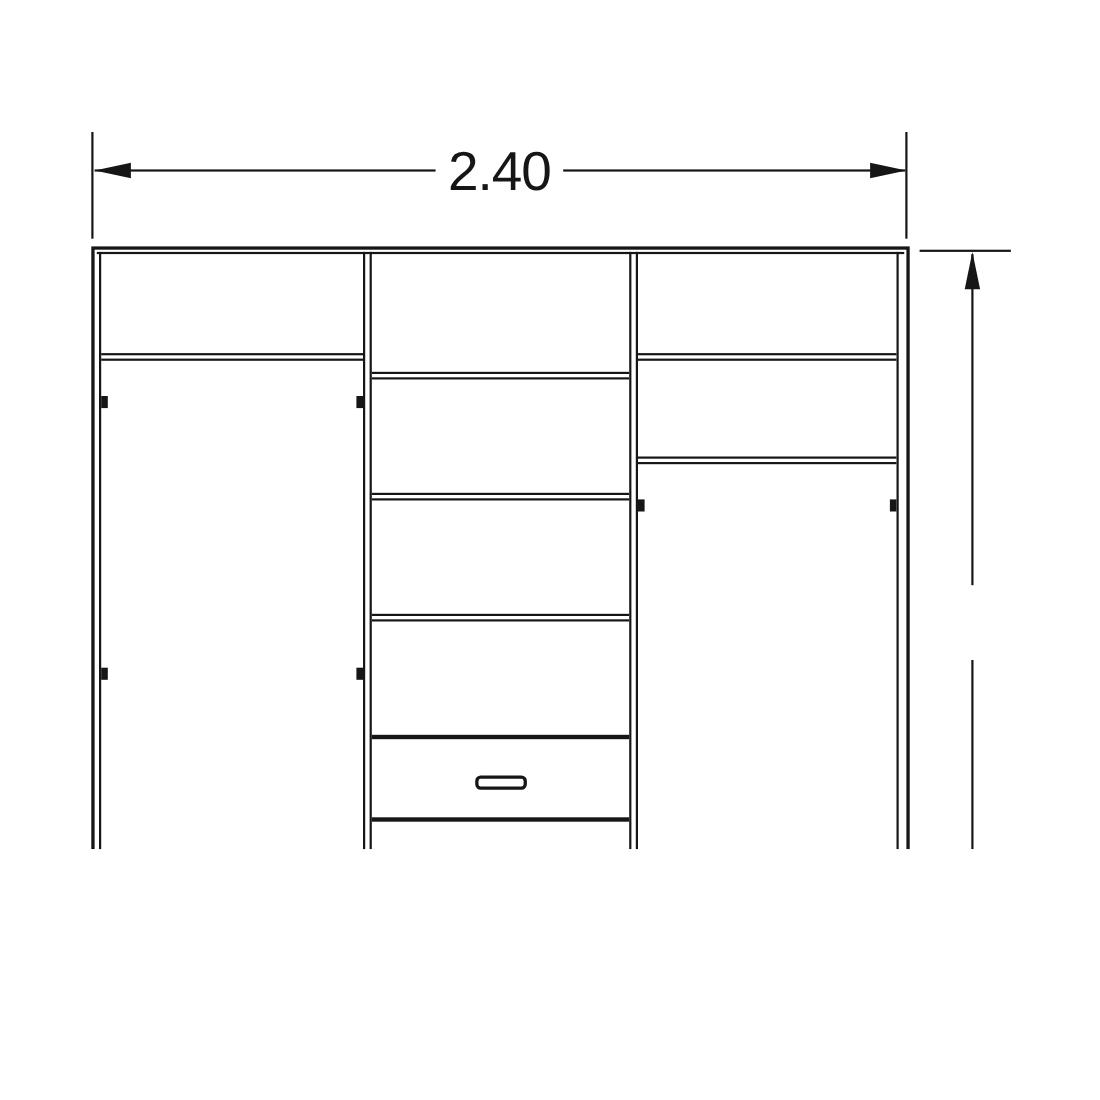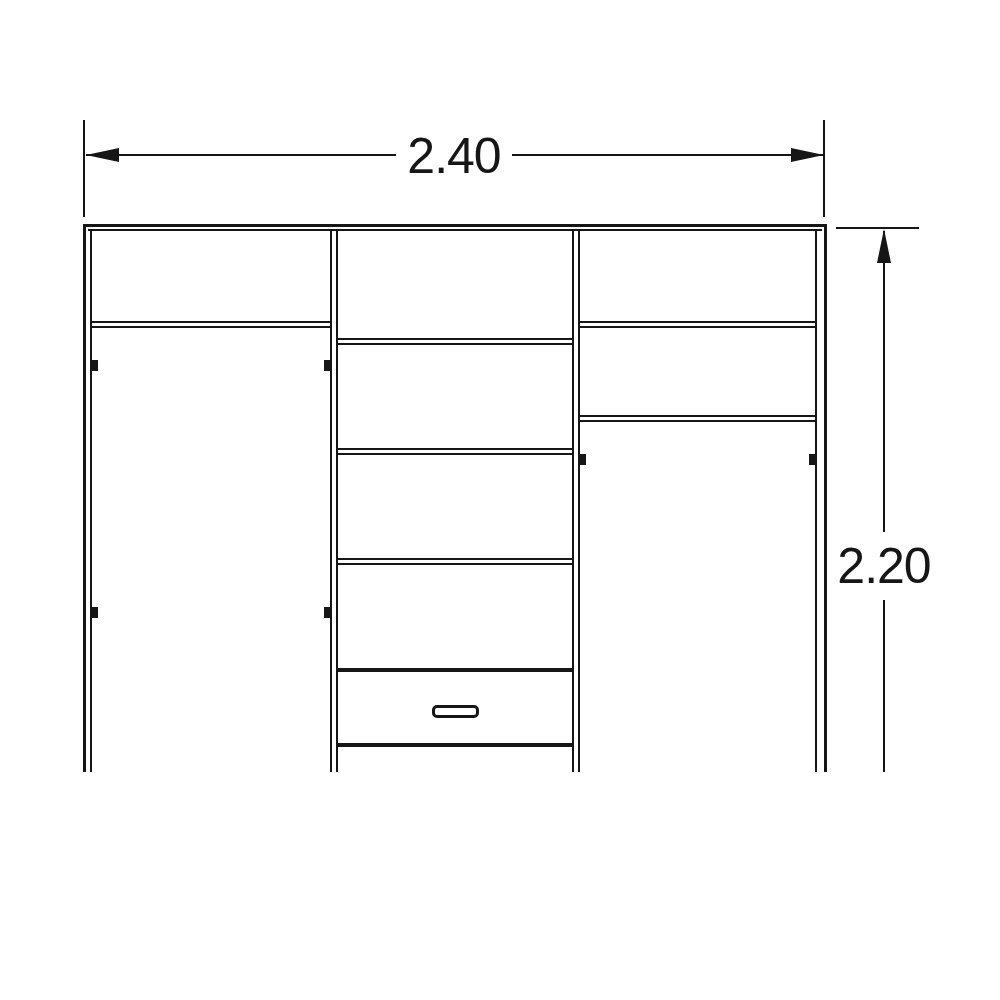--- a/index.html
+++ b/index.html
@@ -49,21 +49,20 @@
   <div class="arr arr-left" style="left:86px;top:148px;"></div>
   <div class="arr arr-right" style="left:791px;top:148px;"></div>
   <div class="dim-label" style="left:454px;top:156px;">2.40</div>
 
   <div class="hl" style="left:836px;top:227px;width:83px;"></div>
   <div class="hl" style="left:836px;top:903px;width:84px;"></div>
   <div class="vl" style="left:883px;top:231px;height:301px;"></div>
   <div class="vl" style="left:883px;top:600px;height:303px;"></div>
   <div class="arr arr-up" style="left:877px;top:229px;"></div>
   <div class="arr arr-down" style="left:877px;top:870px;"></div>
-  <div class="dim-label" style="left:884px;top:566px;">2.20</div>
 
   <div class="cabinet-outline"></div>
   <div class="hl" style="left:88px;top:229px;width:734px;"></div>
   <div class="hl" style="left:88px;top:890px;width:734px;"></div>
   <div class="vl" style="left:90px;top:229px;height:663px;"></div>
   <div class="vl" style="left:815px;top:229px;height:663px;"></div>
 
   <div class="vl" style="left:330px;top:229px;height:661px;"></div>
   <div class="vl" style="left:336px;top:229px;height:661px;"></div>
   <div class="vl" style="left:572px;top:229px;height:661px;"></div>

